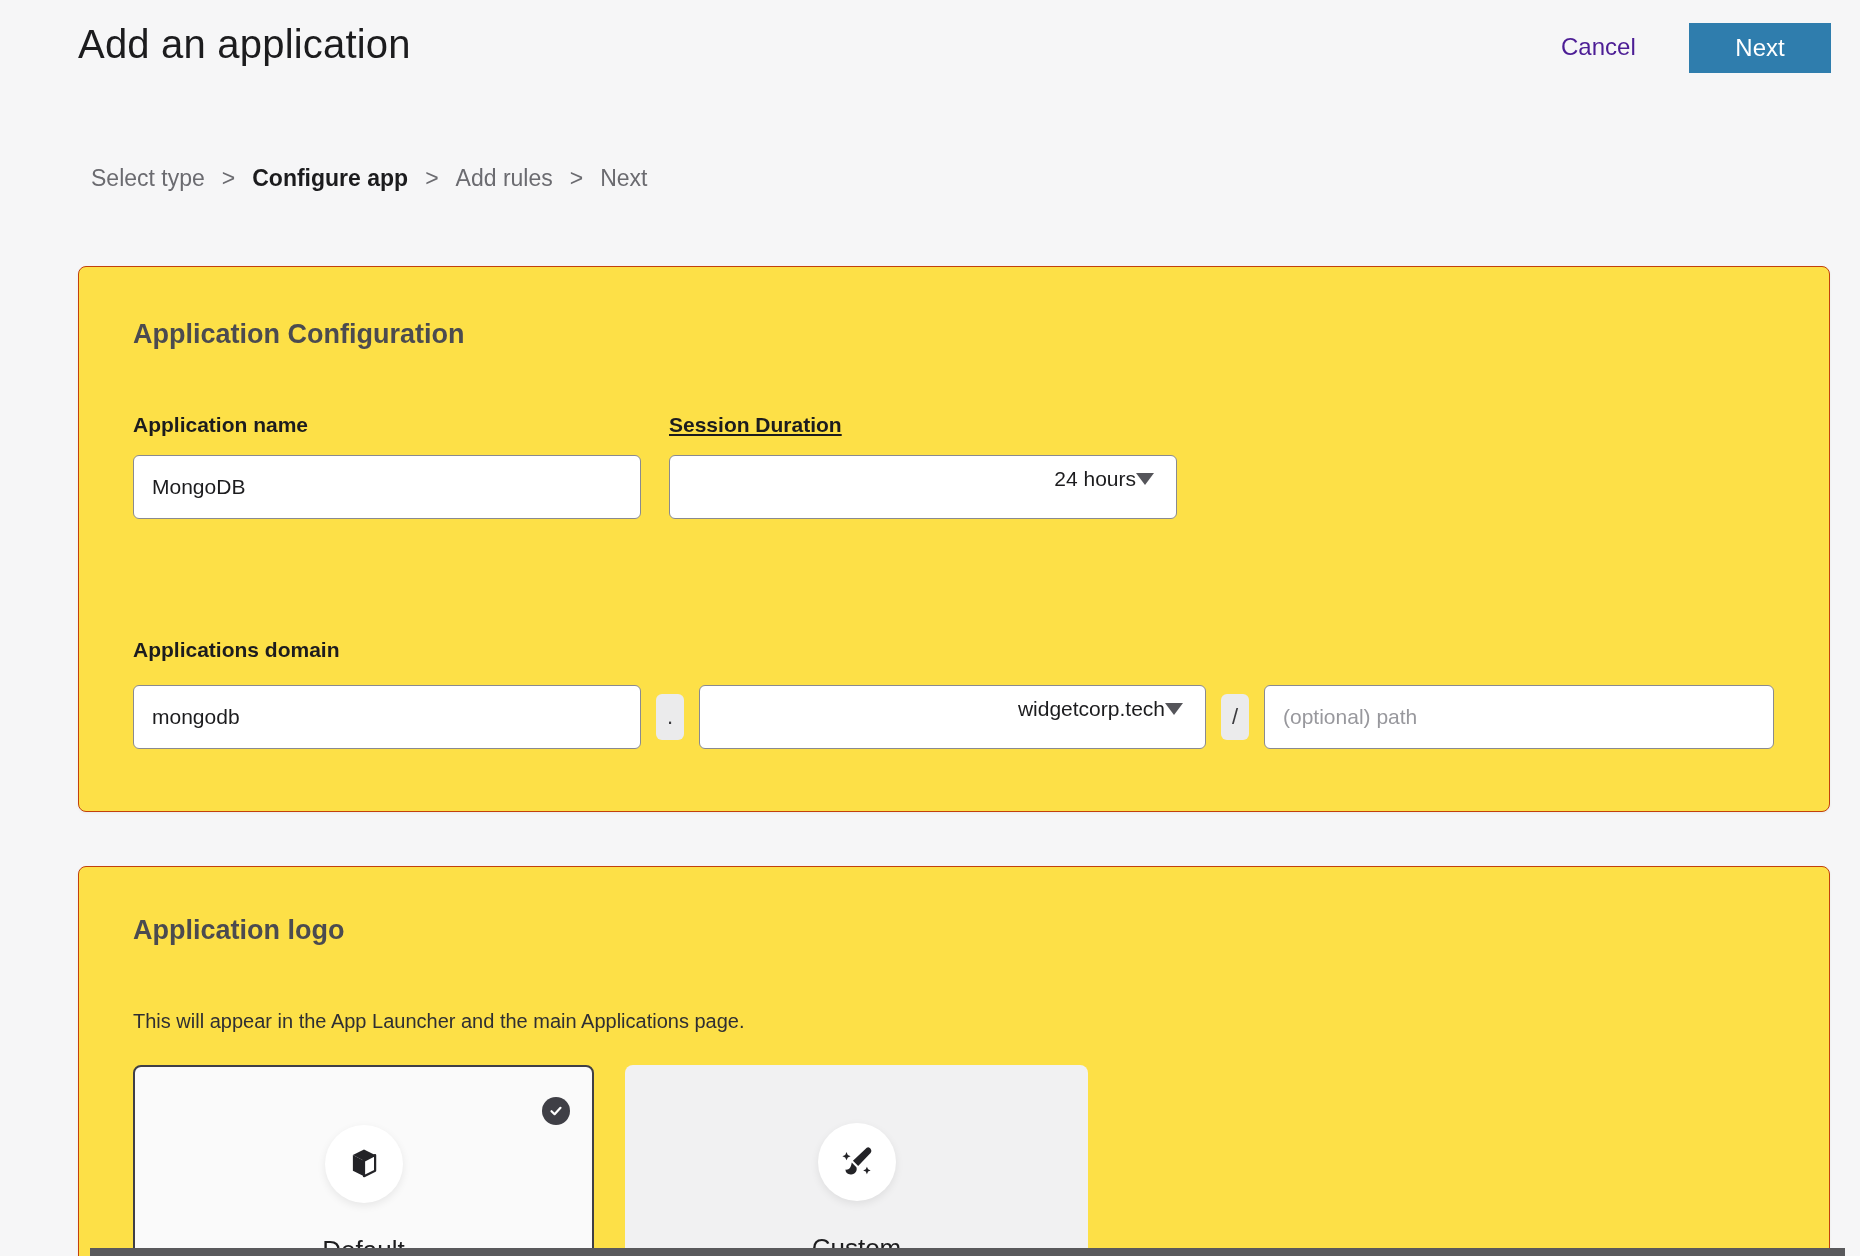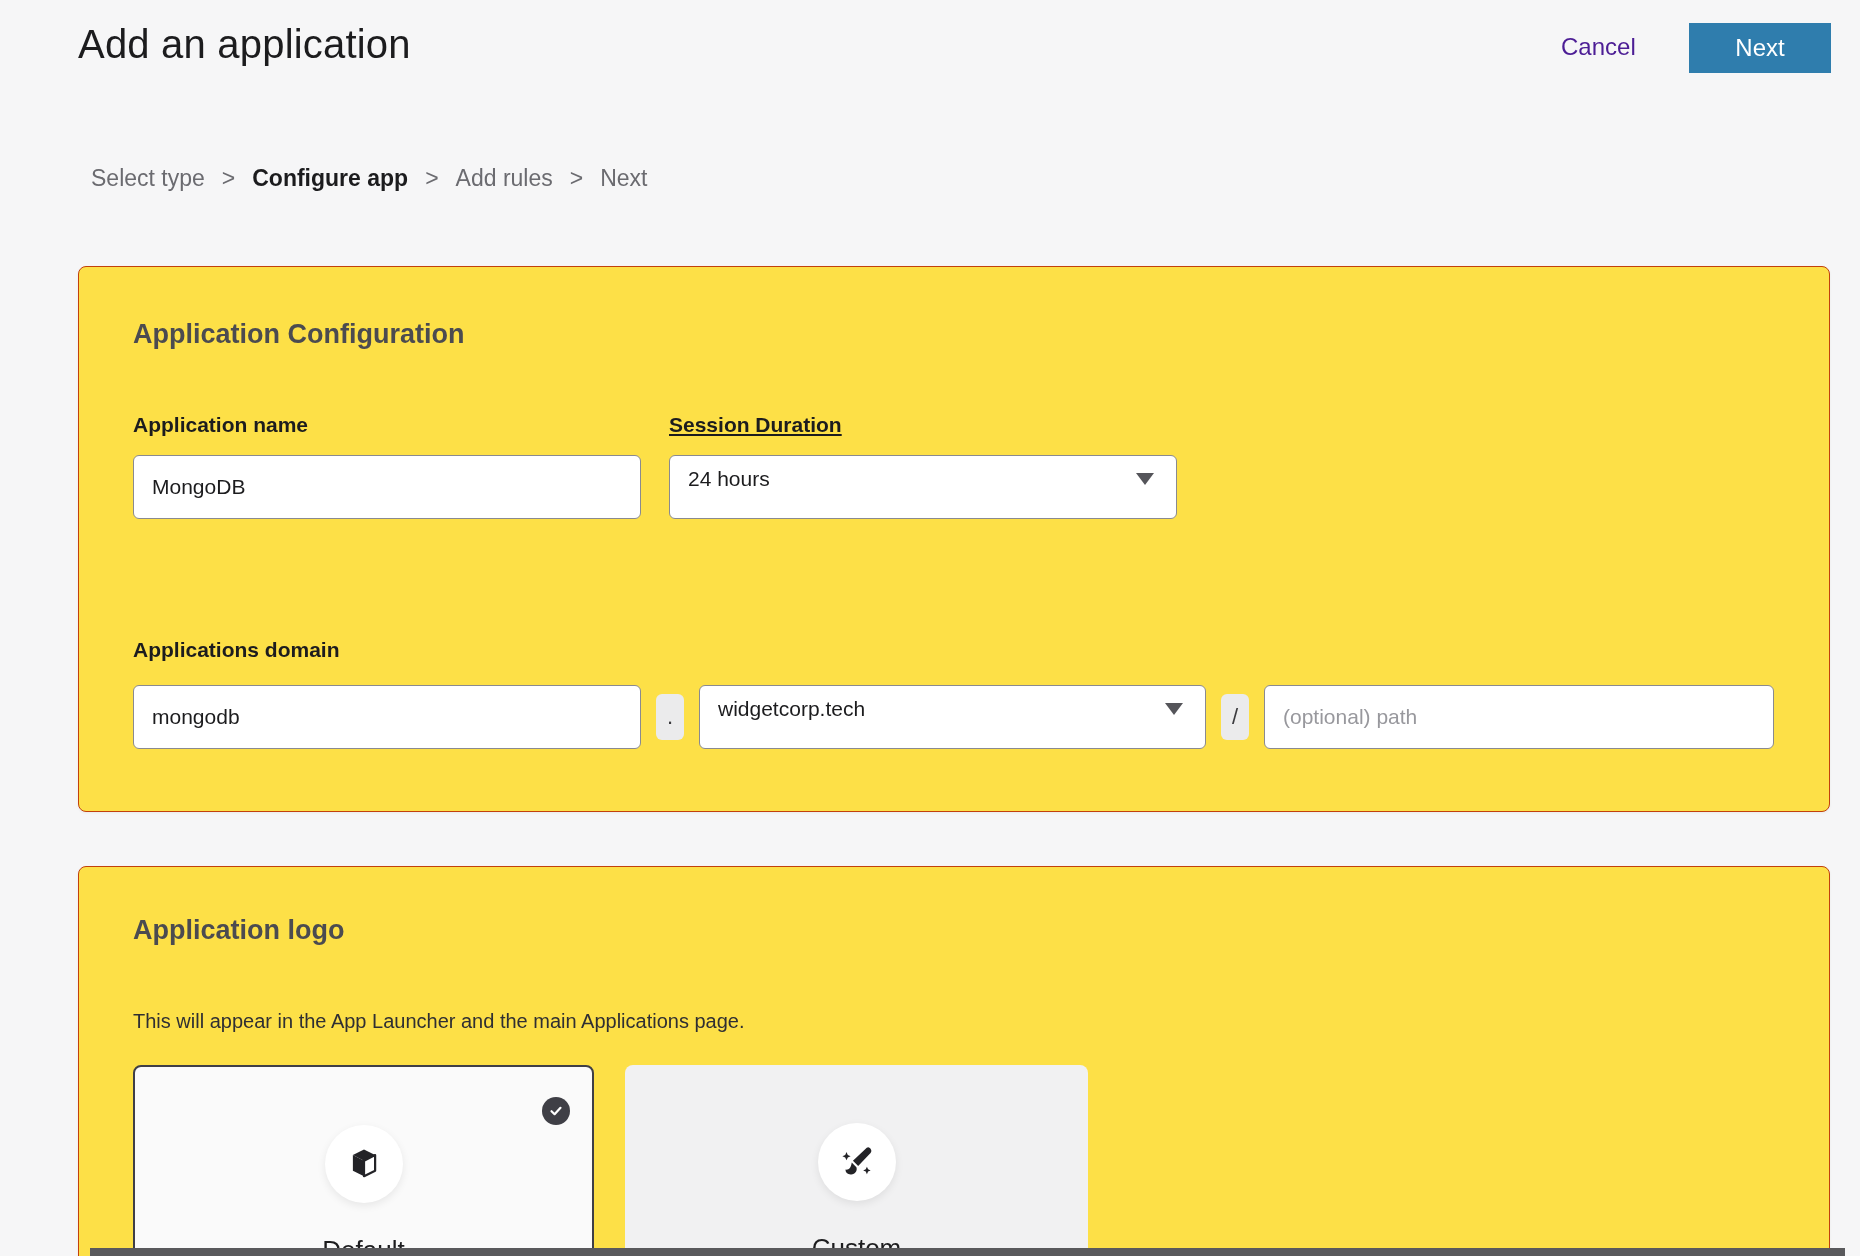--- a/index.html
+++ b/index.html
@@ -53,21 +53,21 @@
   .field-label { font-size:21px; font-weight:700; color:#1c1c1e; }
 
   .text-input {
     height:64px; background:#fff; border:1px solid #8a8a8f; border-radius:6px;
     font-family:inherit; font-size:21px; color:#1c1c1e; padding:0 18px;
   }
   .text-input::placeholder { color:#98989d; }
 
   .select-box {
     height:64px; background:#fff; border:1px solid #8a8a8f; border-radius:6px;
-    display:flex; align-items:center; justify-content:space-between;
+    display:flex; align-items:center; justify-content:flex-end;
     padding:0 22px 16px 18px; font-size:21px; color:#1c1c1e; cursor:pointer;
   }
   .caret { width:0; height:0; border-left:9px solid transparent;
     border-right:9px solid transparent; border-top:12px solid #55555a; }
 
   .sep-pill {
     width:28px; height:46px; background:#ebebec; border-radius:6px;
     display:flex; align-items:center; justify-content:center;
     font-size:22px; color:#3a3a3e;
   }

